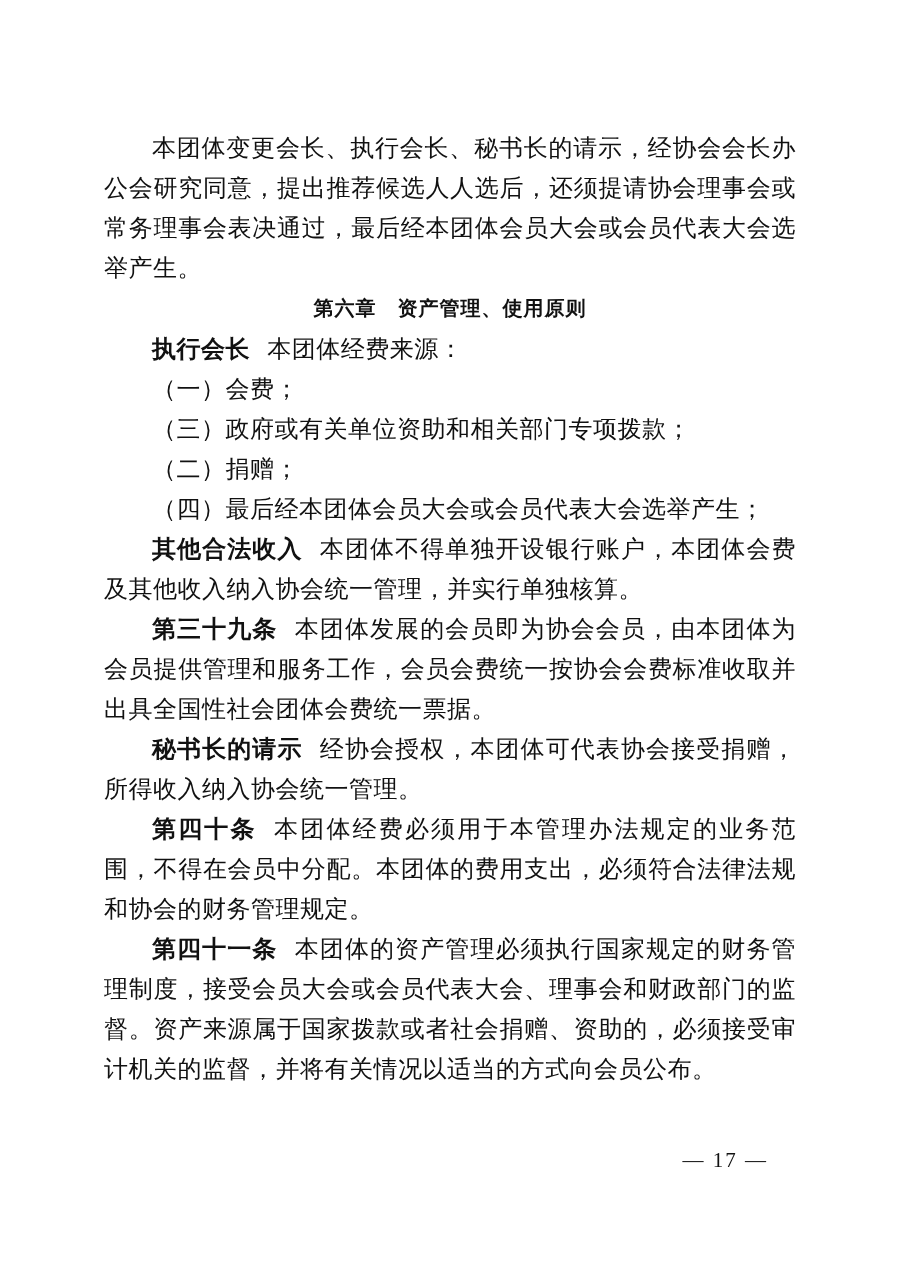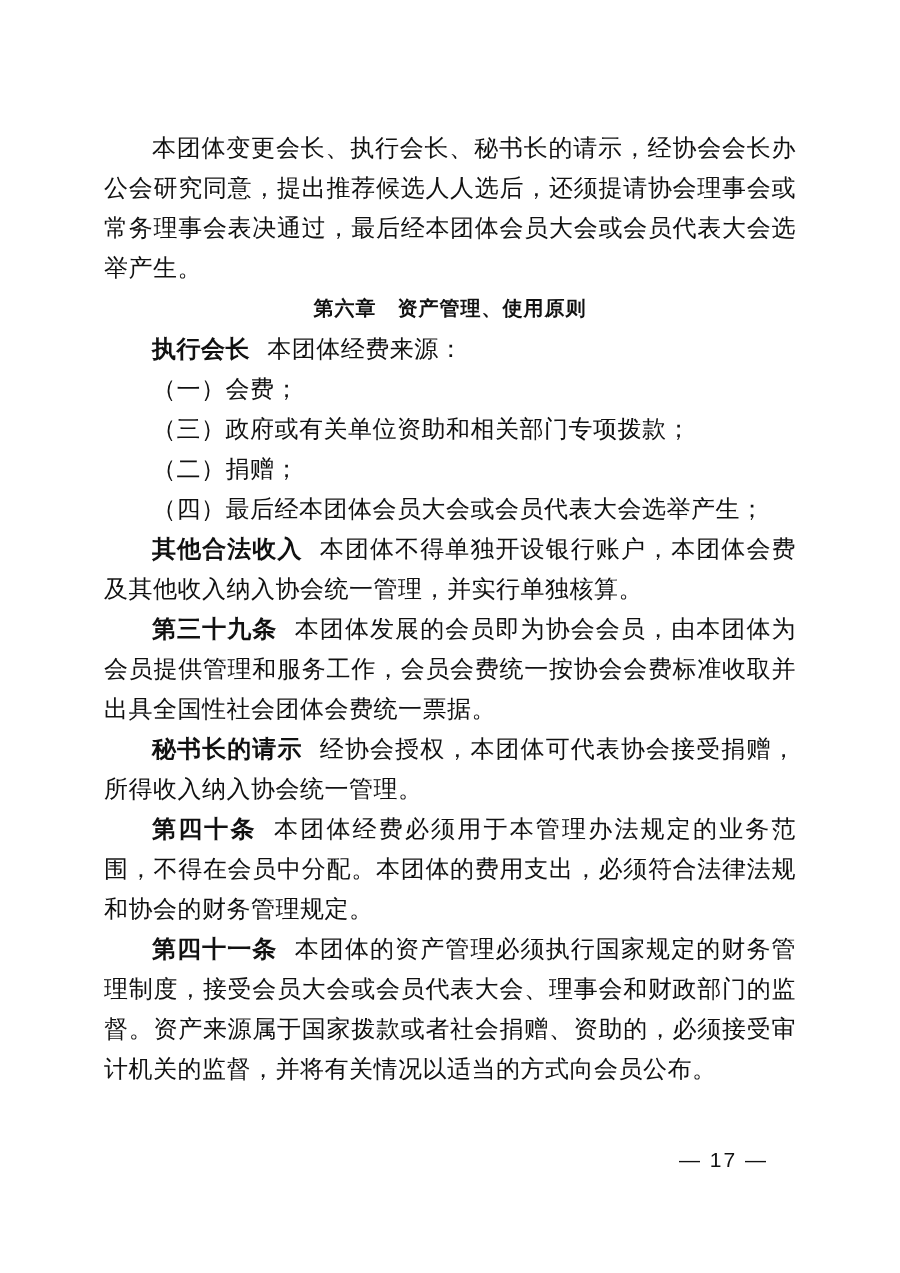--- a/index.html
+++ b/index.html
@@ -49,21 +49,21 @@
     font-weight: 700;
     margin-right: 0.72em;
   }
   .page-footer {
     position: absolute;
     top: 1148px;
     right: 132px;
     font-size: 21px;
     line-height: 24px;
     letter-spacing: 2px;
-    font-family: Liberation Sans, sans-serif;
+    font-family: Liberation Serif, serif;
     color: #111111;
   }
 </style>
 </head>
 <body>
 
 <div class="page">
   <div class="content">
 
     <p>本团体变更会长、执行会长、秘书长的请示，经协会会长办公会研究同意，提出推荐候选人人选后，还须提请协会理事会或常务理事会表决通过，最后经本团体会员大会或会员代表大会选举产生。</p>

